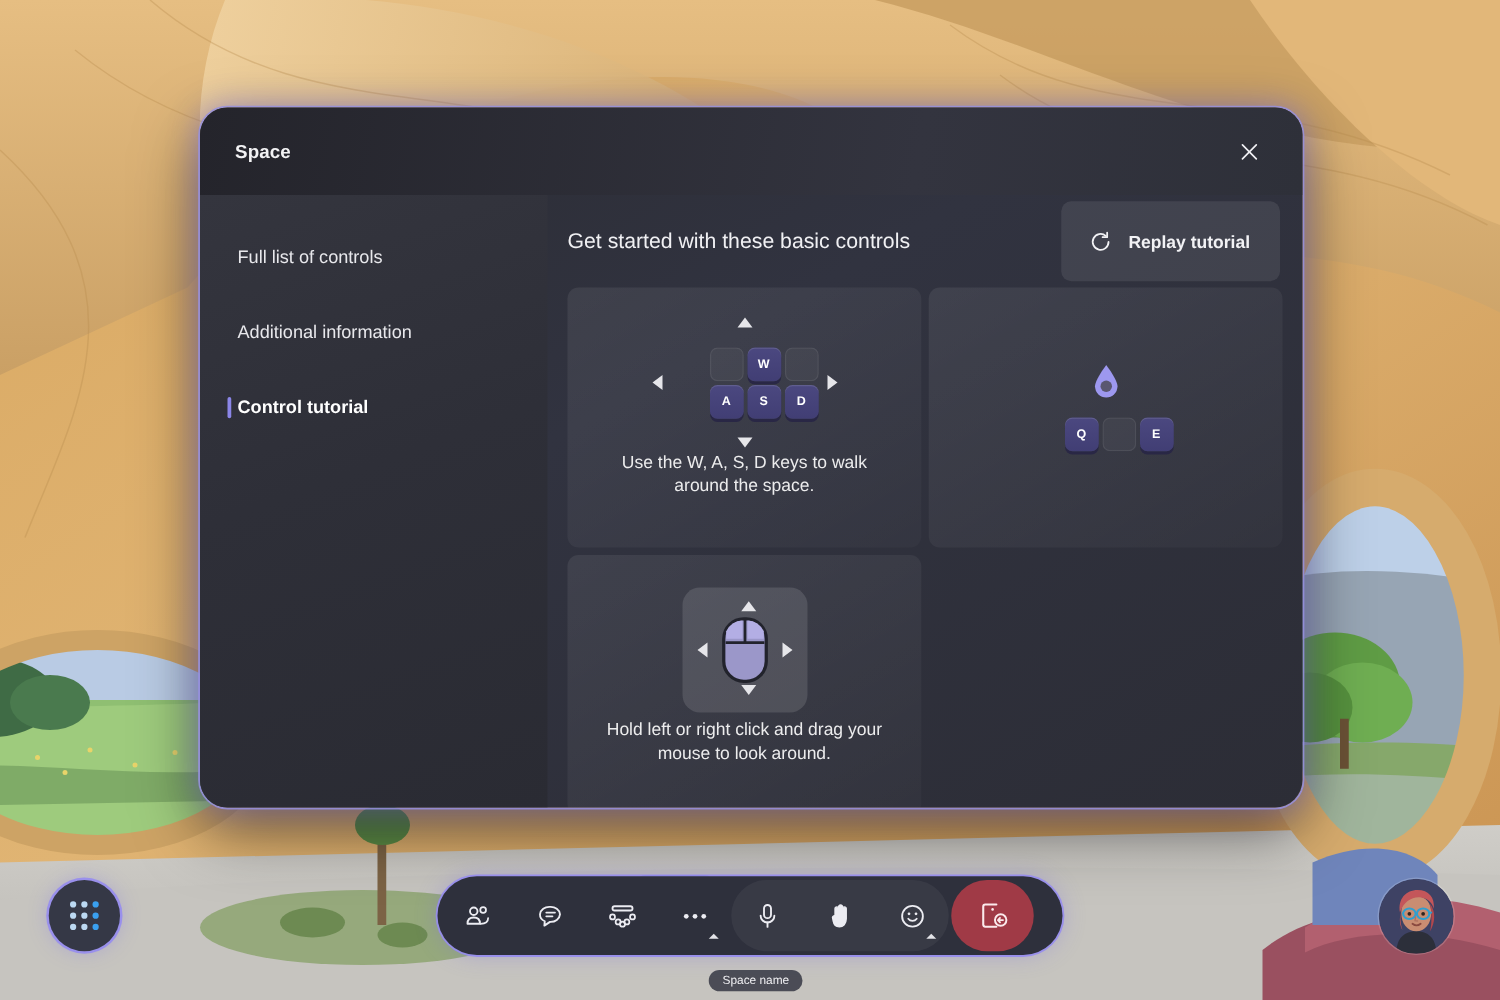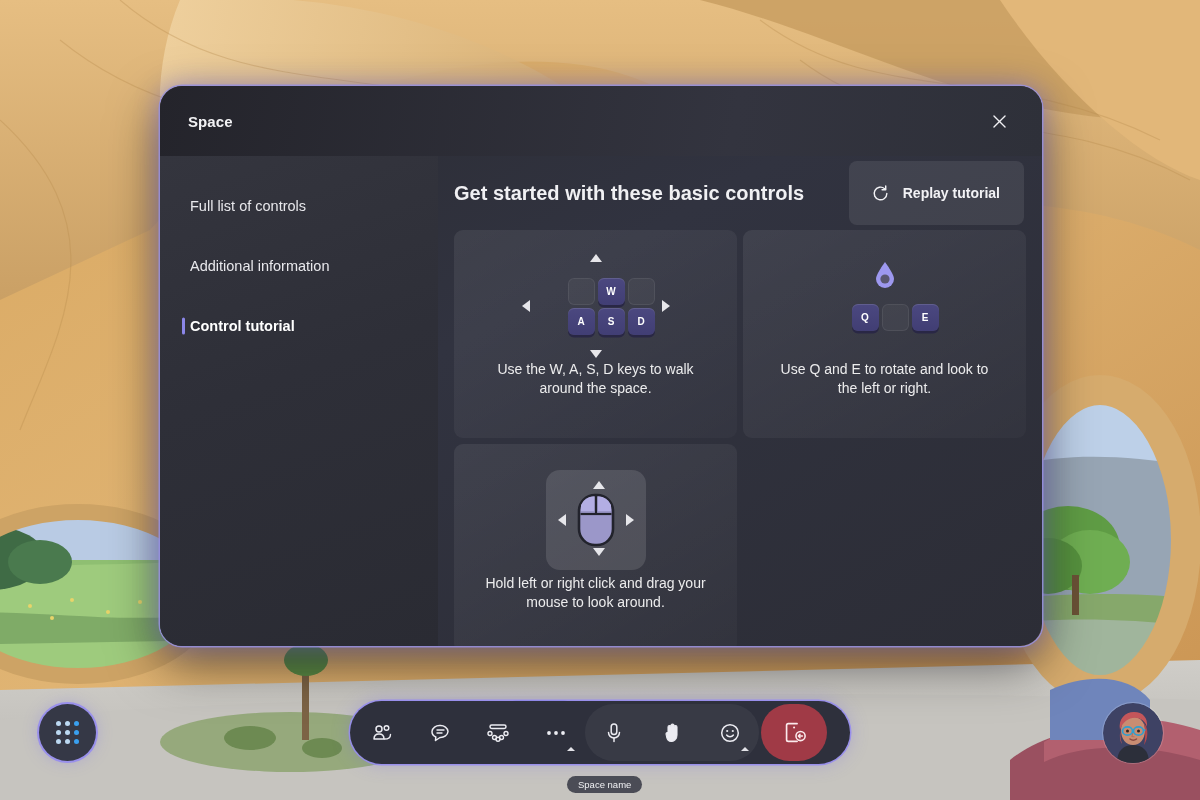--- a/index.html
+++ b/index.html
@@ -70,21 +70,21 @@
   .dlg-content {
     flex: 1; min-width: 0;
     padding: 0 16px 0 0;
     display: flex; flex-direction: column;
   }
   .content-top {
     height: 74px; flex: 0 0 74px;
     display: flex; align-items: center; justify-content: space-between;
     padding: 0 2px 0 16px;
   }
-  .content-heading { font-size: 20px; font-weight: bold; color: #f0f0f3; }
+  .content-heading { font-size: 17px; font-weight: normal; color: #f0f0f3; }
   .replay-btn {
     display: flex; align-items: center; gap: 13px;
     height: 64px; padding: 0 24px 0 22px;
     border-radius: 8px; border: none; cursor: pointer;
     background: rgba(255,255,255,.085);
     color: #f2f2f5; font-size: 14px; font-weight: bold;
     font-family: "Liberation Sans", sans-serif;
   }
 
   .card-grid {
@@ -372,21 +372,20 @@
             <div class="qe-wrap">
               <svg width="26" height="30" viewBox="0 0 26 30" style="position:absolute; left:67px; top:4px;">
                 <path d="M13 2 C13 2 22 14 22 19 A9 9 0 1 1 4 19 C4 14 13 2 13 2 Z" fill="#9d98ef"></path>
                 <circle cx="13" cy="19" r="4.6" fill="#5a5770"></circle>
               </svg>
               <span class="keycap" style="left:47px; top:48px;">Q</span>
               <span class="keycap blank" style="left:77px; top:48px;"></span>
               <span class="keycap" style="left:107px; top:48px;">E</span>
             </div>
           </div>
-          <div class="card-caption">Use Q and E to rotate and look to the left or right.</div>
         </div>
 
         <div class="card">
           <div class="card-visual">
             <div class="mouse-panel">
               <span class="arrow-ind arr-up" style="left:47px; top:11px;"></span>
               <span class="arrow-ind arr-down" style="left:47px; top:78px;"></span>
               <span class="arrow-ind arr-left" style="left:12px; top:44px;"></span>
               <span class="arrow-ind arr-right" style="left:80px; top:44px;"></span>
               <svg width="38" height="54" viewBox="0 0 38 54">

